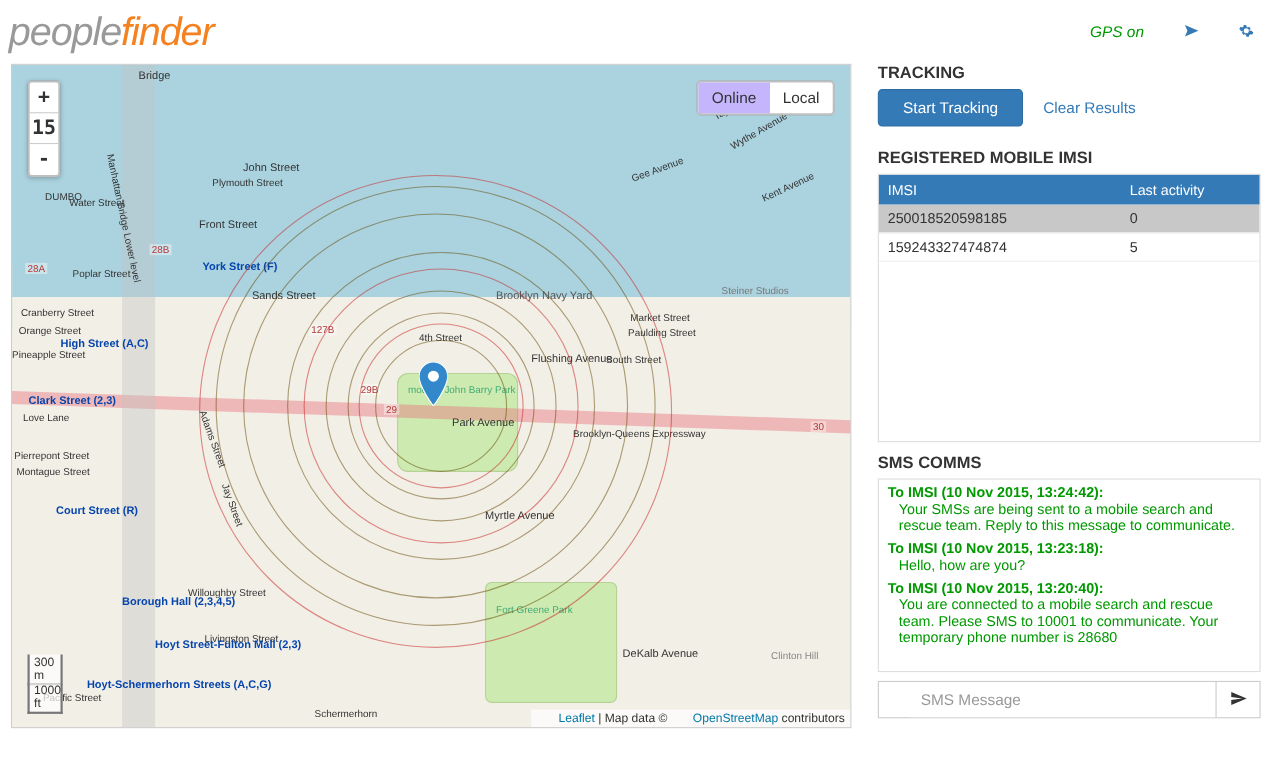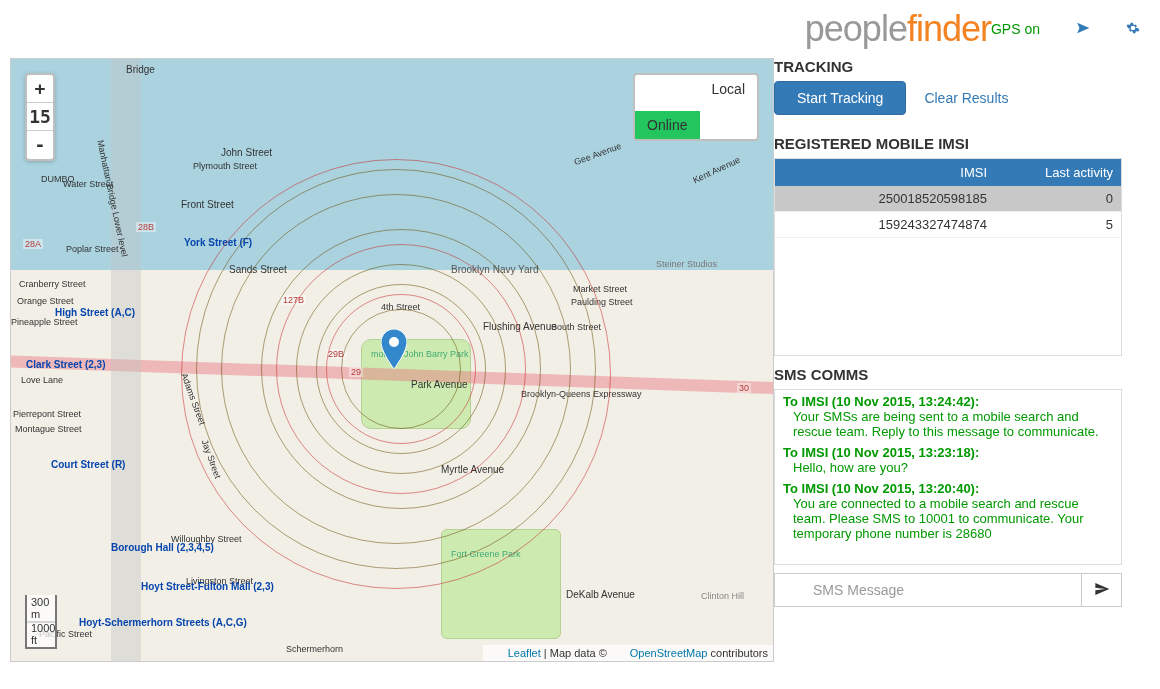--- a/index.html
+++ b/index.html
@@ -1,57 +1,57 @@
 <!DOCTYPE html>
 <html><head>
 <meta charset="utf-8">
 <style>
 * { box-sizing: border-box; margin: 0; padding: 0; }
 body { font-family: "Helvetica Neue", Helvetica, Arial, sans-serif; font-size: 14px; color: #333; background: #fff; width: 1160px; height: 689px; overflow: hidden; }
-.header { display: flex; justify-content: flex-end; align-items: center; padding: 8px 20px 8px 8px; }
+.header { display: flex; justify-content: space-between; align-items: center; padding: 8px 20px 8px 8px; font-style: italic; }
 .logo { font-size: 36px; font-weight: 300; letter-spacing: -1px; }
 .logo .p1 { color: #999; }
 .logo .p2 { color: #f58220; font-weight: 400; }
 .header-right { display: flex; align-items: center; gap: 36px; }
 .gps-on { color: #009900; font-size: 14px; }
 .hicon { color: #337ab7; cursor: pointer; }
-.main { display: flex; padding: 0 10px; }
+.main { display: flex; gap: 24px; padding: 0 10px; }
 .map-container { position: relative; width: 764px; height: 604px; border: 1px solid #ccc; background: linear-gradient(180deg, #bfe6e6 0%, #bfe6e6 30%, #e8e8e0 30%, #f2efe6 100%); overflow: hidden; }
 .map-bg { position: absolute; inset: 0; }
 .water { position: absolute; top: 0; left: 0; width: 100%; height: 40%; background: #aad3df; }
 .land { position: absolute; top: 35%; left: 0; width: 100%; height: 65%; background: #f2efe6; }
 .park { position: absolute; background: #cdebb0; border: 1px solid #b5d194; }
 .park1 { top: 280px; left: 350px; width: 110px; height: 90px; border-radius: 10px; }
 .park2 { top: 470px; left: 430px; width: 120px; height: 110px; border-radius: 6px; }
 .road { position: absolute; background: rgba(233, 116, 129, 0.45); }
 .road1 { top: 310px; left: -20px; width: 820px; height: 12px; transform: rotate(2deg); }
 .road2 { top: 0; left: 100px; width: 30px; height: 640px; background: rgba(195, 195, 195, 0.4); }
 .street-label { position: absolute; font-size: 10px; color: #333; white-space: nowrap; }
 .hwy-label { position: absolute; font-size: 9px; color: #b33a3a; background: rgba(255,255,255,0.4); padding: 0 2px; }
 .subway { position: absolute; font-size: 10px; color: #0645ad; font-weight: bold; white-space: nowrap; }
 .zoom-ctrl { position: absolute; top: 14px; left: 14px; background: #fff; border: 2px solid rgba(0,0,0,0.25); border-radius: 4px; width: 30px; font-family: "Lucida Console", monospace; box-shadow: 0 1px 4px rgba(0,0,0,0.2); z-index: 10; }
 .zoom-ctrl div { text-align: center; height: 28px; line-height: 28px; font-size: 18px; font-weight: bold; cursor: pointer; border-bottom: 1px solid #ccc; color: #333; }
 .zoom-ctrl div:last-child { border-bottom: none; }
 .map-toggle { position: absolute; top: 14px; right: 14px; border: 2px solid rgba(0,0,0,0.25); border-radius: 4px; background: #fff; display: flex; z-index: 10; }
 .map-toggle div { padding: 6px 12px; font-size: 14px; cursor: pointer; }
-.map-toggle .active { background: #22c55e; margin-top: 36px; }
+.map-toggle .active { background: #c4b5fd; }
 .scale { position: absolute; bottom: 14px; left: 14px; font-size: 11px; color: #333; z-index: 10; }
 .scale div { border: 2px solid #777; border-top: none; padding: 1px 4px; background: rgba(255,255,255,0.7); margin-bottom: -2px; width: 32px; }
 .attrib { position: absolute; bottom: 0; right: 0; background: rgba(255,255,255,0.7); font-size: 11px; padding: 2px 5px; color: #333; z-index: 10; }
 .attrib a { color: #0078a8; text-decoration: none; margin-left: 20px; }
 .marker { position: absolute; top: 270px; left: 370px; width: 26px; height: 40px; z-index: 8; }
 .marker svg { width: 100%; height: 100%; }
 .circle { position: absolute; border-radius: 50%; border: 1.5px solid rgba(100,70,0,0.5); z-index: 5; }
 .circle.red { border-color: rgba(200,30,30,0.5); }
 .sidebar { width: 348px; display: flex; flex-direction: column; gap: 10px; }
 .section-title { font-size: 15px; font-weight: bold; margin-bottom: 6px; }
 .track-row { display: flex; align-items: center; gap: 18px; margin-bottom: 10px; }
 .btn-primary { background: #337ab7; color: #fff; border: 1px solid #2e6da4; padding: 8px 22px; border-radius: 4px; font-size: 14px; cursor: pointer; }
 .link { color: #337ab7; cursor: pointer; font-size: 14px; }
-.table-wrap { border: 1px solid #ddd; height: 198px; position: relative; text-align: right; }
+.table-wrap { border: 1px solid #ddd; height: 244px; position: relative; }
 .table-head { display: flex; background: #337ab7; color: #fff; font-size: 13px; }
 .table-head div { padding: 6px 8px; }
 .col-imsi { flex: 0 0 220px; }
 .col-act { flex: 1; }
 .table-body { height: 184px; overflow-y: scroll; }
 .trow { display: flex; font-size: 13px; border-bottom: 1px solid #eee; cursor: pointer; }
 .trow div { padding: 5px 8px; }
 .trow.selected { background: #c8c8c8; }
 .sms-wrap { border: 1px solid #ddd; height: 176px; overflow-y: scroll; padding: 4px 8px; font-size: 13px; background: #fff; }
 .sms-msg { margin-bottom: 6px; }

